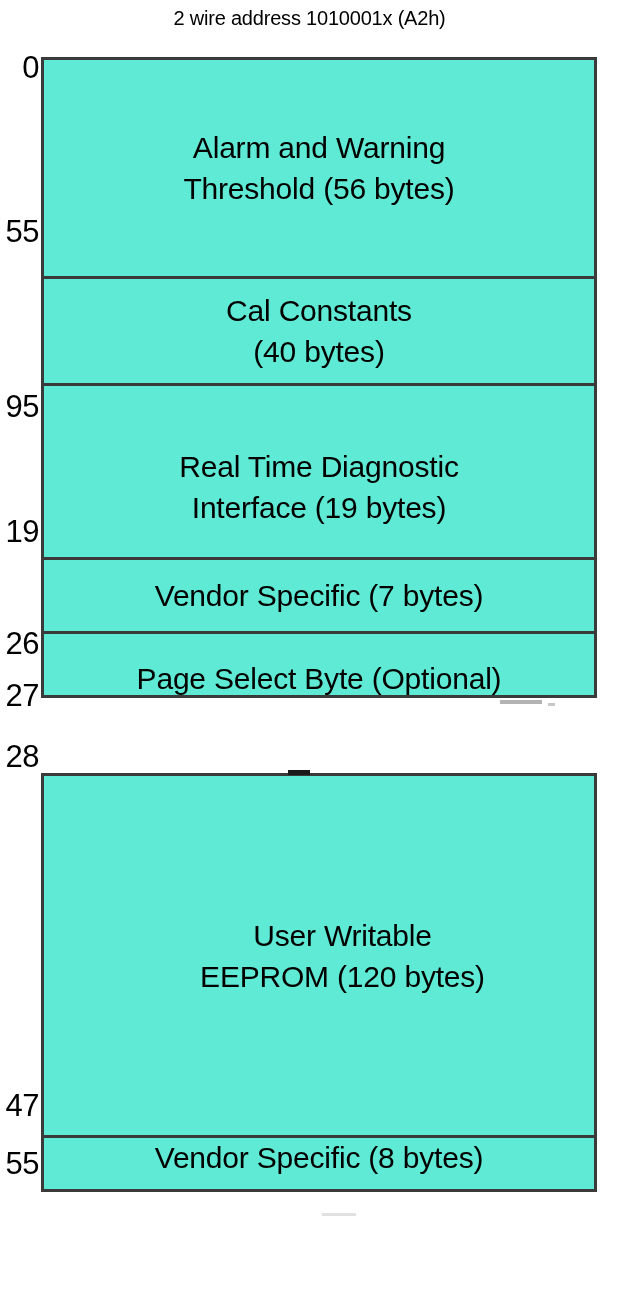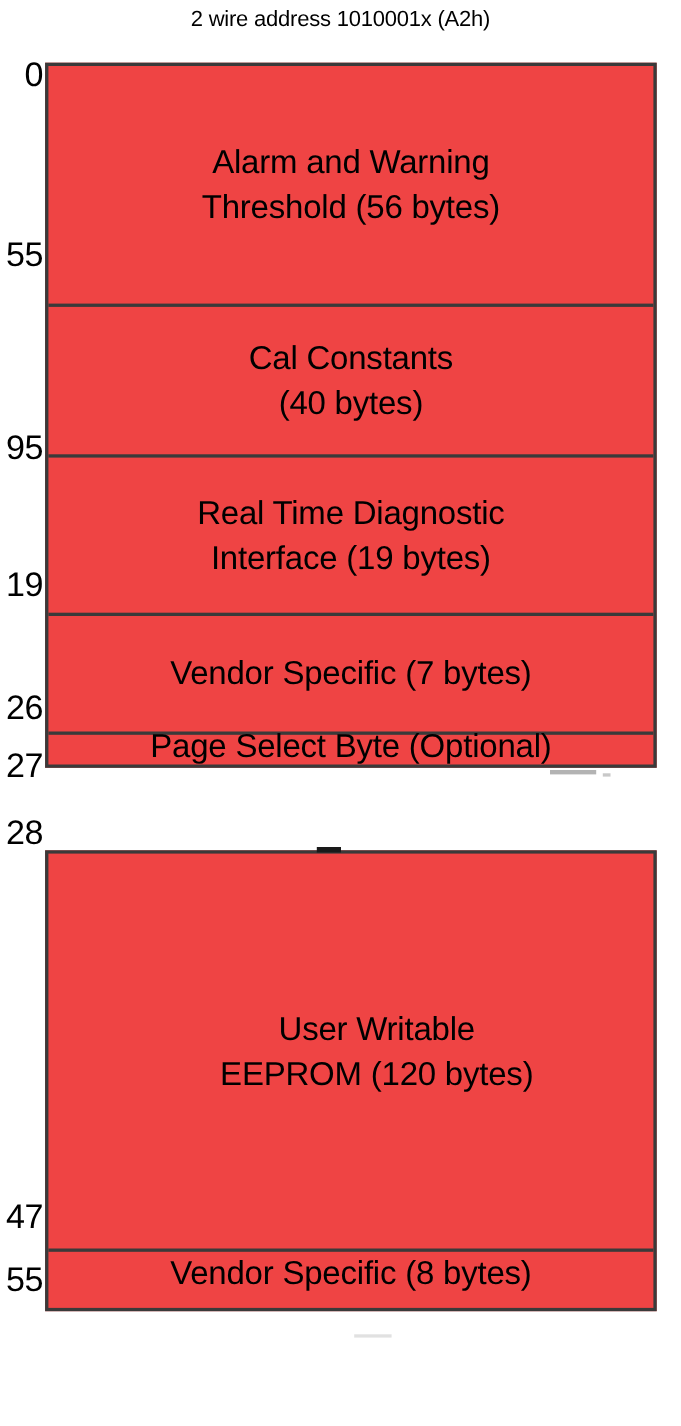--- a/index.html
+++ b/index.html
@@ -35,21 +35,21 @@
     line-height: 32px;
     letter-spacing: -0.2px;
     white-space: nowrap;
   }
 
   
   .map-box {
     position: absolute;
     box-sizing: border-box;
     border: 3px solid #3a3a3a;
-    background: #ef4444;
+    background: #5eead4;
   }
   #box-upper {
     left: 41px;
     top: 57px;
     width: 556px;
     height: 641px;
   }
   #box-lower {
     left: 41px;
     top: 773px;
@@ -73,23 +73,23 @@
     line-height: 41px;
     white-space: pre-line;
     letter-spacing: -0.2px;
   }
   .row-divider-bottom {
     border-bottom: 3px solid #3a3a3a;
   }
 
   
   #row-alarm      { top: 0px;   height: 219px; }
-  #row-cal        { top: 219px; height: 137px; }
+  #row-cal        { top: 219px; height: 107px; }
   #row-rtdi       { top: 356px; height: 144px; }
-  #row-vendor7    { top: 500px; height: 108px;  }
+  #row-vendor7    { top: 500px; height: 74px;  }
   #row-pageselect { top: 587px; height: 63px;  }
 
   
   #row-eeprom     { top: 0px;   height: 362px; padding-left: 47px; }
   #row-vendor8    { top: 362px; height: 39px;  }
 
   
   .addr-label {
     position: absolute;
     font-size: 31px;

